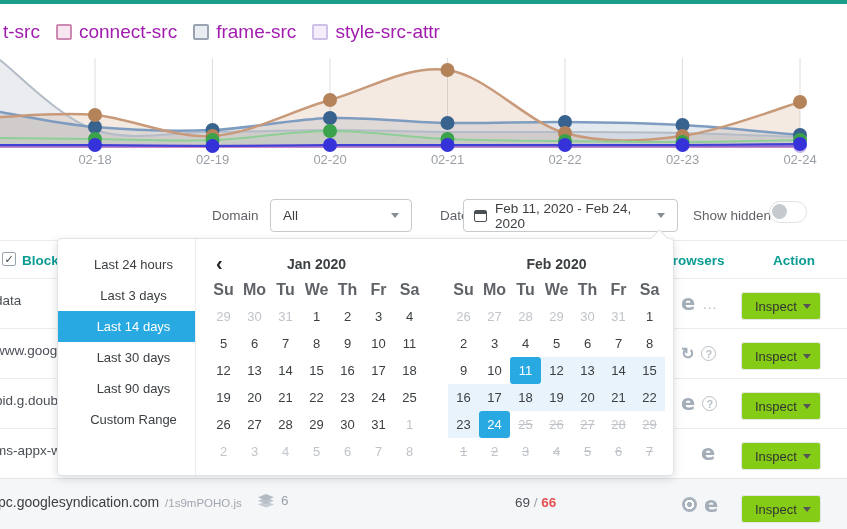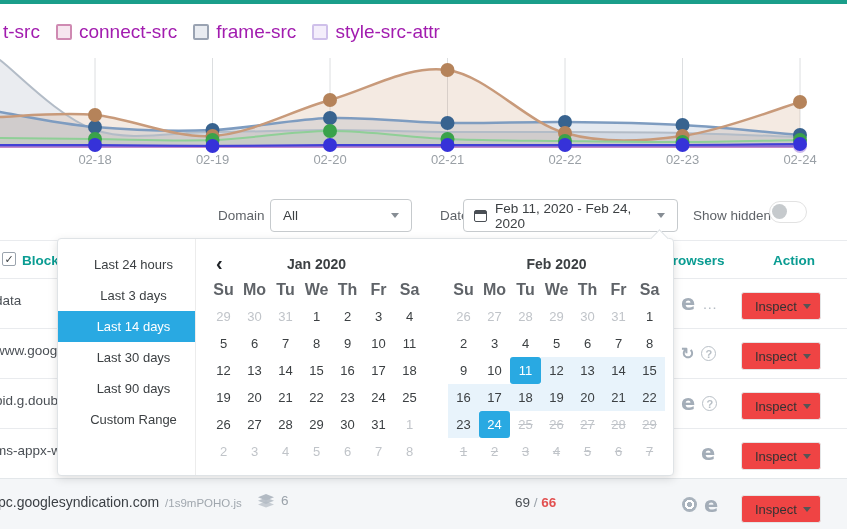--- a/index.html
+++ b/index.html
@@ -31,21 +31,21 @@
   .hline{position:absolute;left:0;width:847px;height:1px;background:#e9ebee;}
 
   
   .th{position:absolute;font-weight:bold;font-size:13.5px;color:#0a9c92;z-index:1;white-space:nowrap;}
   .chk{position:absolute;left:2px;top:252px;width:14px;height:14px;border:1.5px solid #9aa3ad;border-radius:2px;
        background:#fff;box-sizing:border-box;text-align:center;line-height:12px;font-size:11px;color:#3c4043;z-index:1;}
   .trow{position:absolute;left:0;width:847px;height:50px;z-index:1;}
   .tname{position:absolute;left:-5px;top:15px;font-size:13.5px;color:#4a4f55;white-space:nowrap;}
   .ticons{position:absolute;left:681px;top:0;height:50px;display:flex;align-items:center;gap:7px;}
   .ticons.single{left:701px;}
-  .btn{position:absolute;left:741px;top:14px;width:80px;height:28px;background:#ef4444;border:1px solid #e4e5e6;
+  .btn{position:absolute;left:741px;top:14px;width:80px;height:28px;background:#84cc16;border:1px solid #e4e5e6;
        border-radius:3px;box-sizing:border-box;display:flex;align-items:center;cursor:pointer;}
   .btn-label{font-size:13px;color:#333;margin-left:13px;}
   .btn .caret{border-top-color:#555;margin-right:9px;}
 
   .ic{display:inline-block;}
   .ic-edge{font-family:"DejaVu Sans",sans-serif;font-weight:700;font-size:21px;line-height:20px;color:#a3adb8;}
   .ic-more{color:#b5bcc4;font-size:15px;letter-spacing:1px;}
   .ic-unknown{width:15px;height:15px;border:1.5px solid #b9c0c7;border-radius:50%;color:#b9c0c7;
               font-size:11px;line-height:14px;text-align:center;font-weight:bold;box-sizing:border-box;}
   .ic-firefox{font-size:16px;font-weight:bold;color:#a3adb8;}
@@ -163,21 +163,21 @@
       <circle cx="800" cy="146" r="7" fill="#cbb7ec"></circle>
       <circle cx="95" cy="145" r="7" fill="#3632d9"></circle>
       <circle cx="212.5" cy="146" r="7" fill="#3632d9"></circle>
       <circle cx="330" cy="145" r="7" fill="#3632d9"></circle>
       <circle cx="447.5" cy="145" r="7" fill="#3632d9"></circle>
       <circle cx="565" cy="145" r="7" fill="#3632d9"></circle>
       <circle cx="682.5" cy="145" r="7" fill="#3632d9"></circle>
       <circle cx="800" cy="144" r="7" fill="#3632d9"></circle>
     </svg>
 
-  <span class="flabel" style="left:218px;top:208px;">Domain</span>
+  <span class="flabel" style="left:212px;top:208px;">Domain</span>
   <div class="ctl" style="left:270px;top:199px;width:142px;">
     <span style="margin-left:12px;">All</span>
     <span class="caret"></span>
   </div>
   <span class="flabel" style="left:440px;top:208px;">Date</span>
   <div class="ctl" style="left:463px;top:199px;width:215px;">
     <span class="cal-icon"></span>
     <span>Feb 11, 2020 - Feb 24, 2020</span>
     <span class="caret"></span>
   </div>

